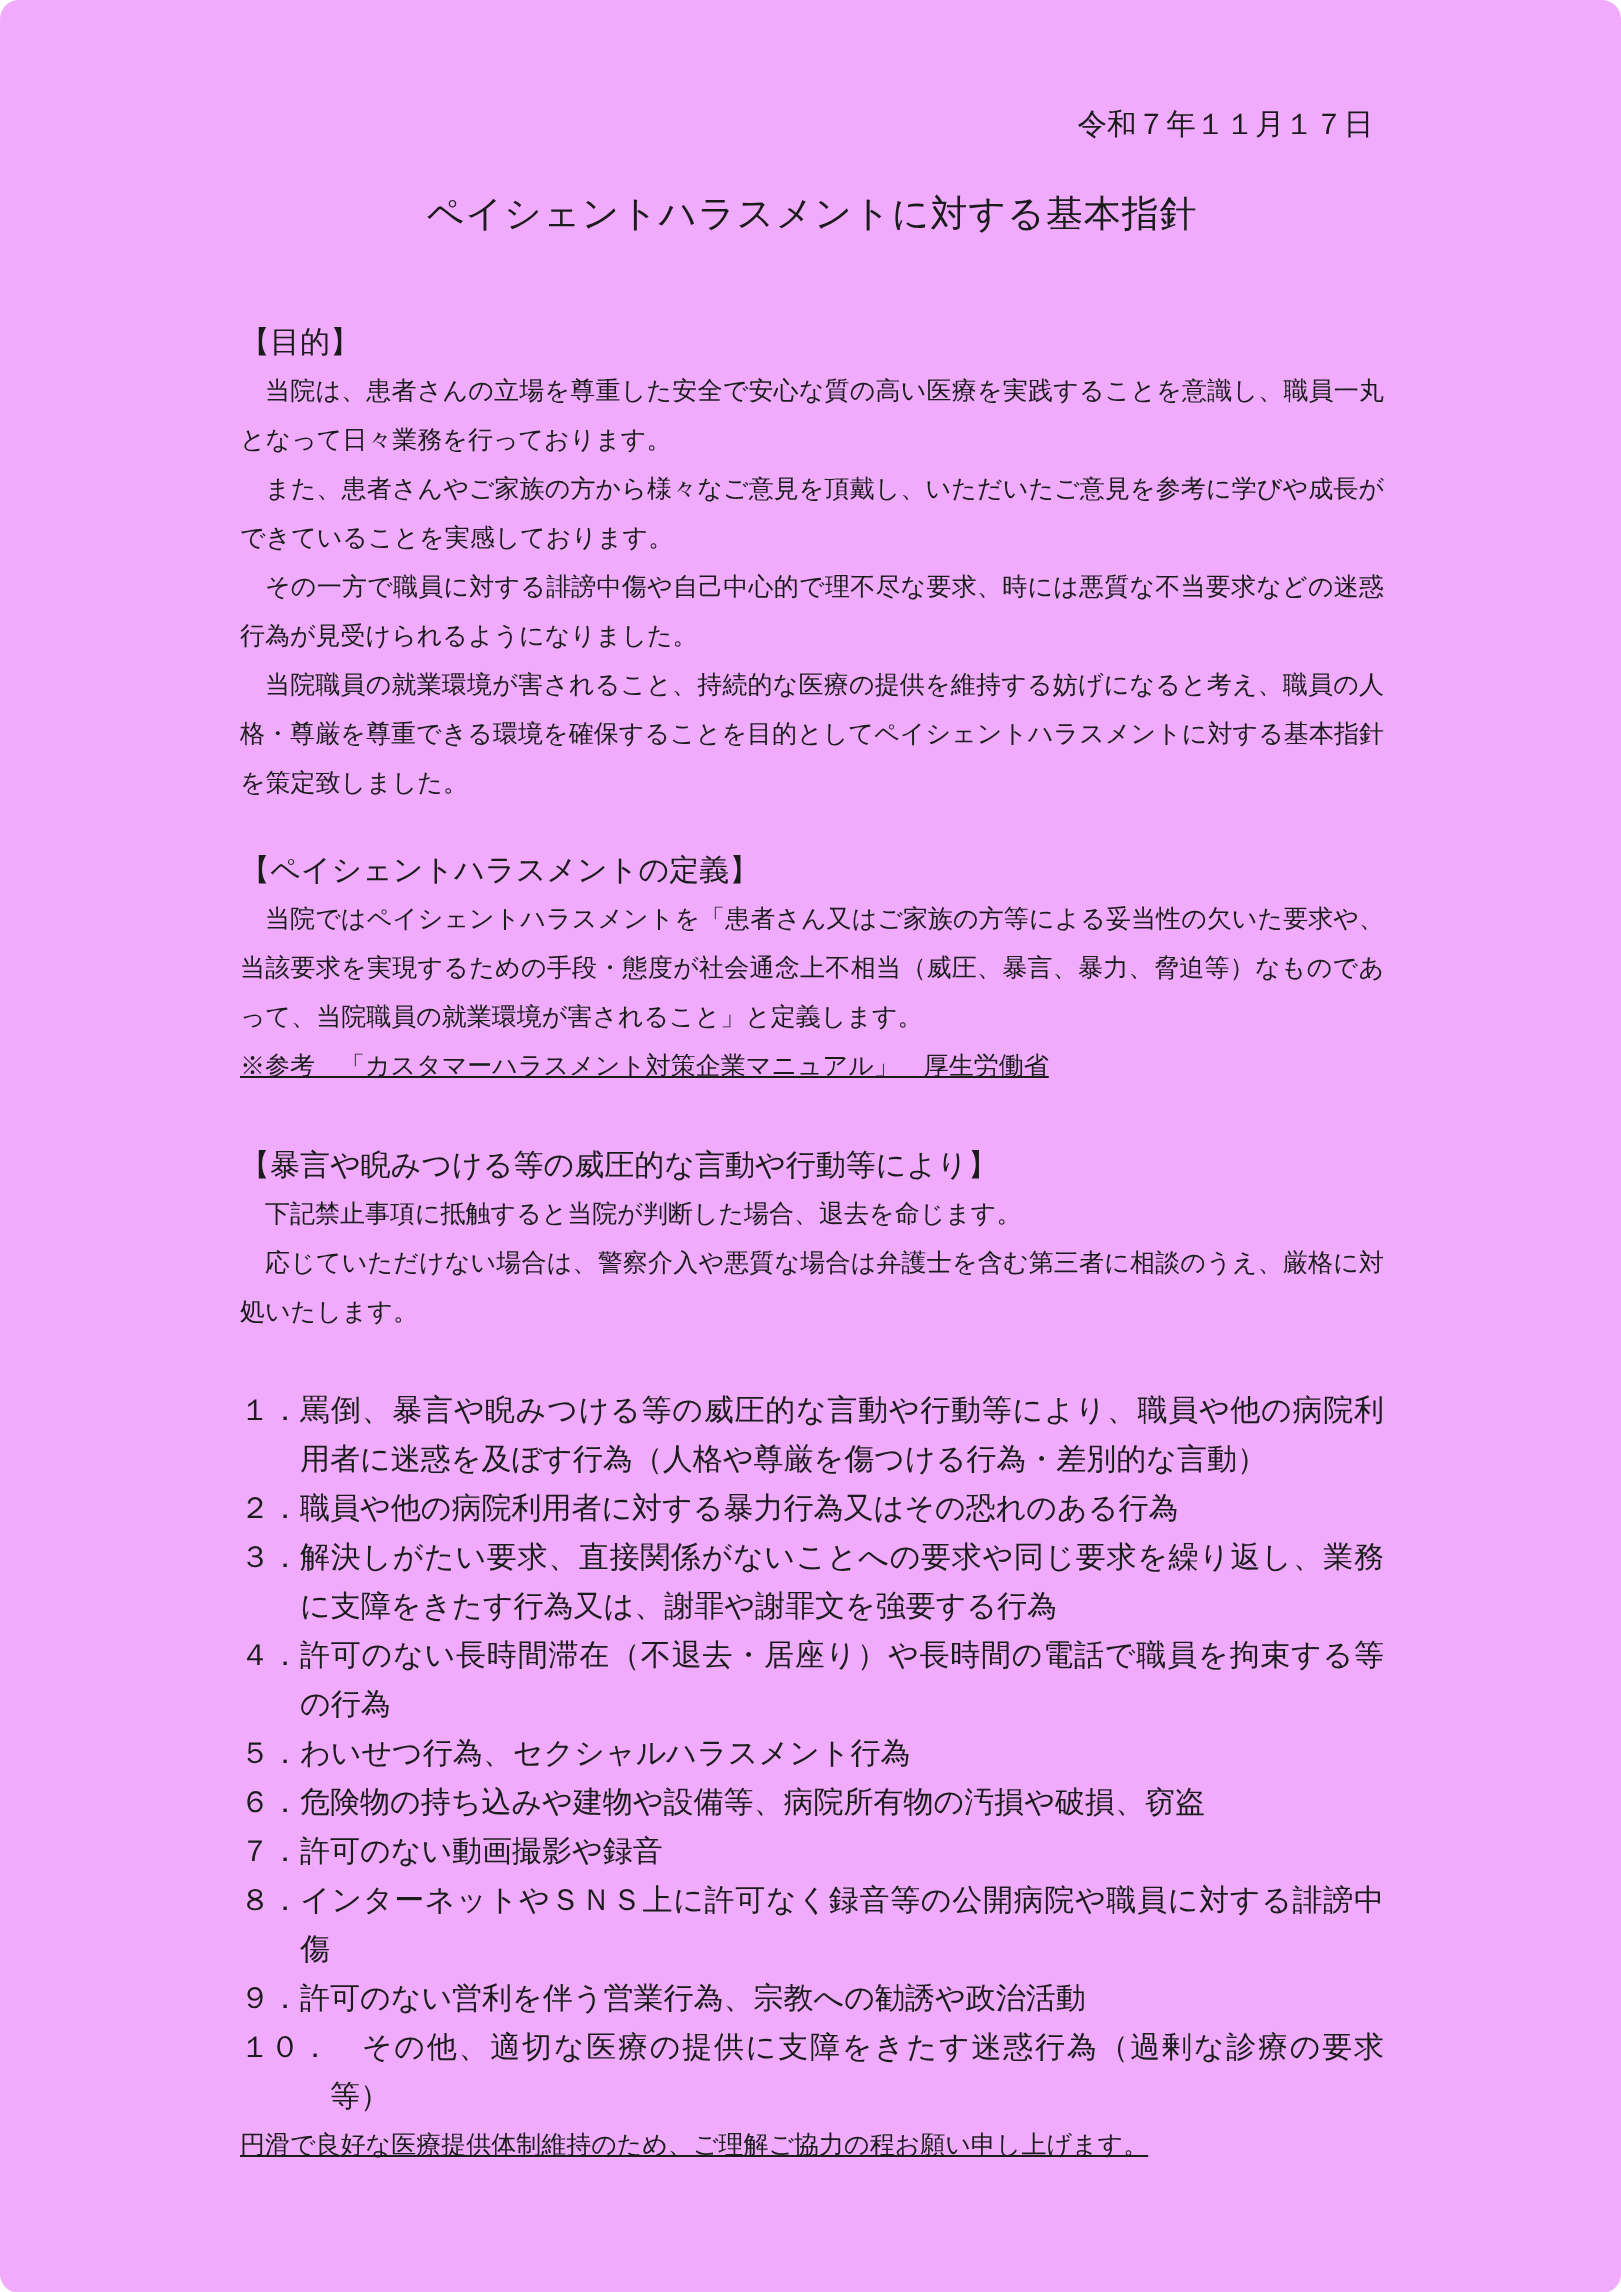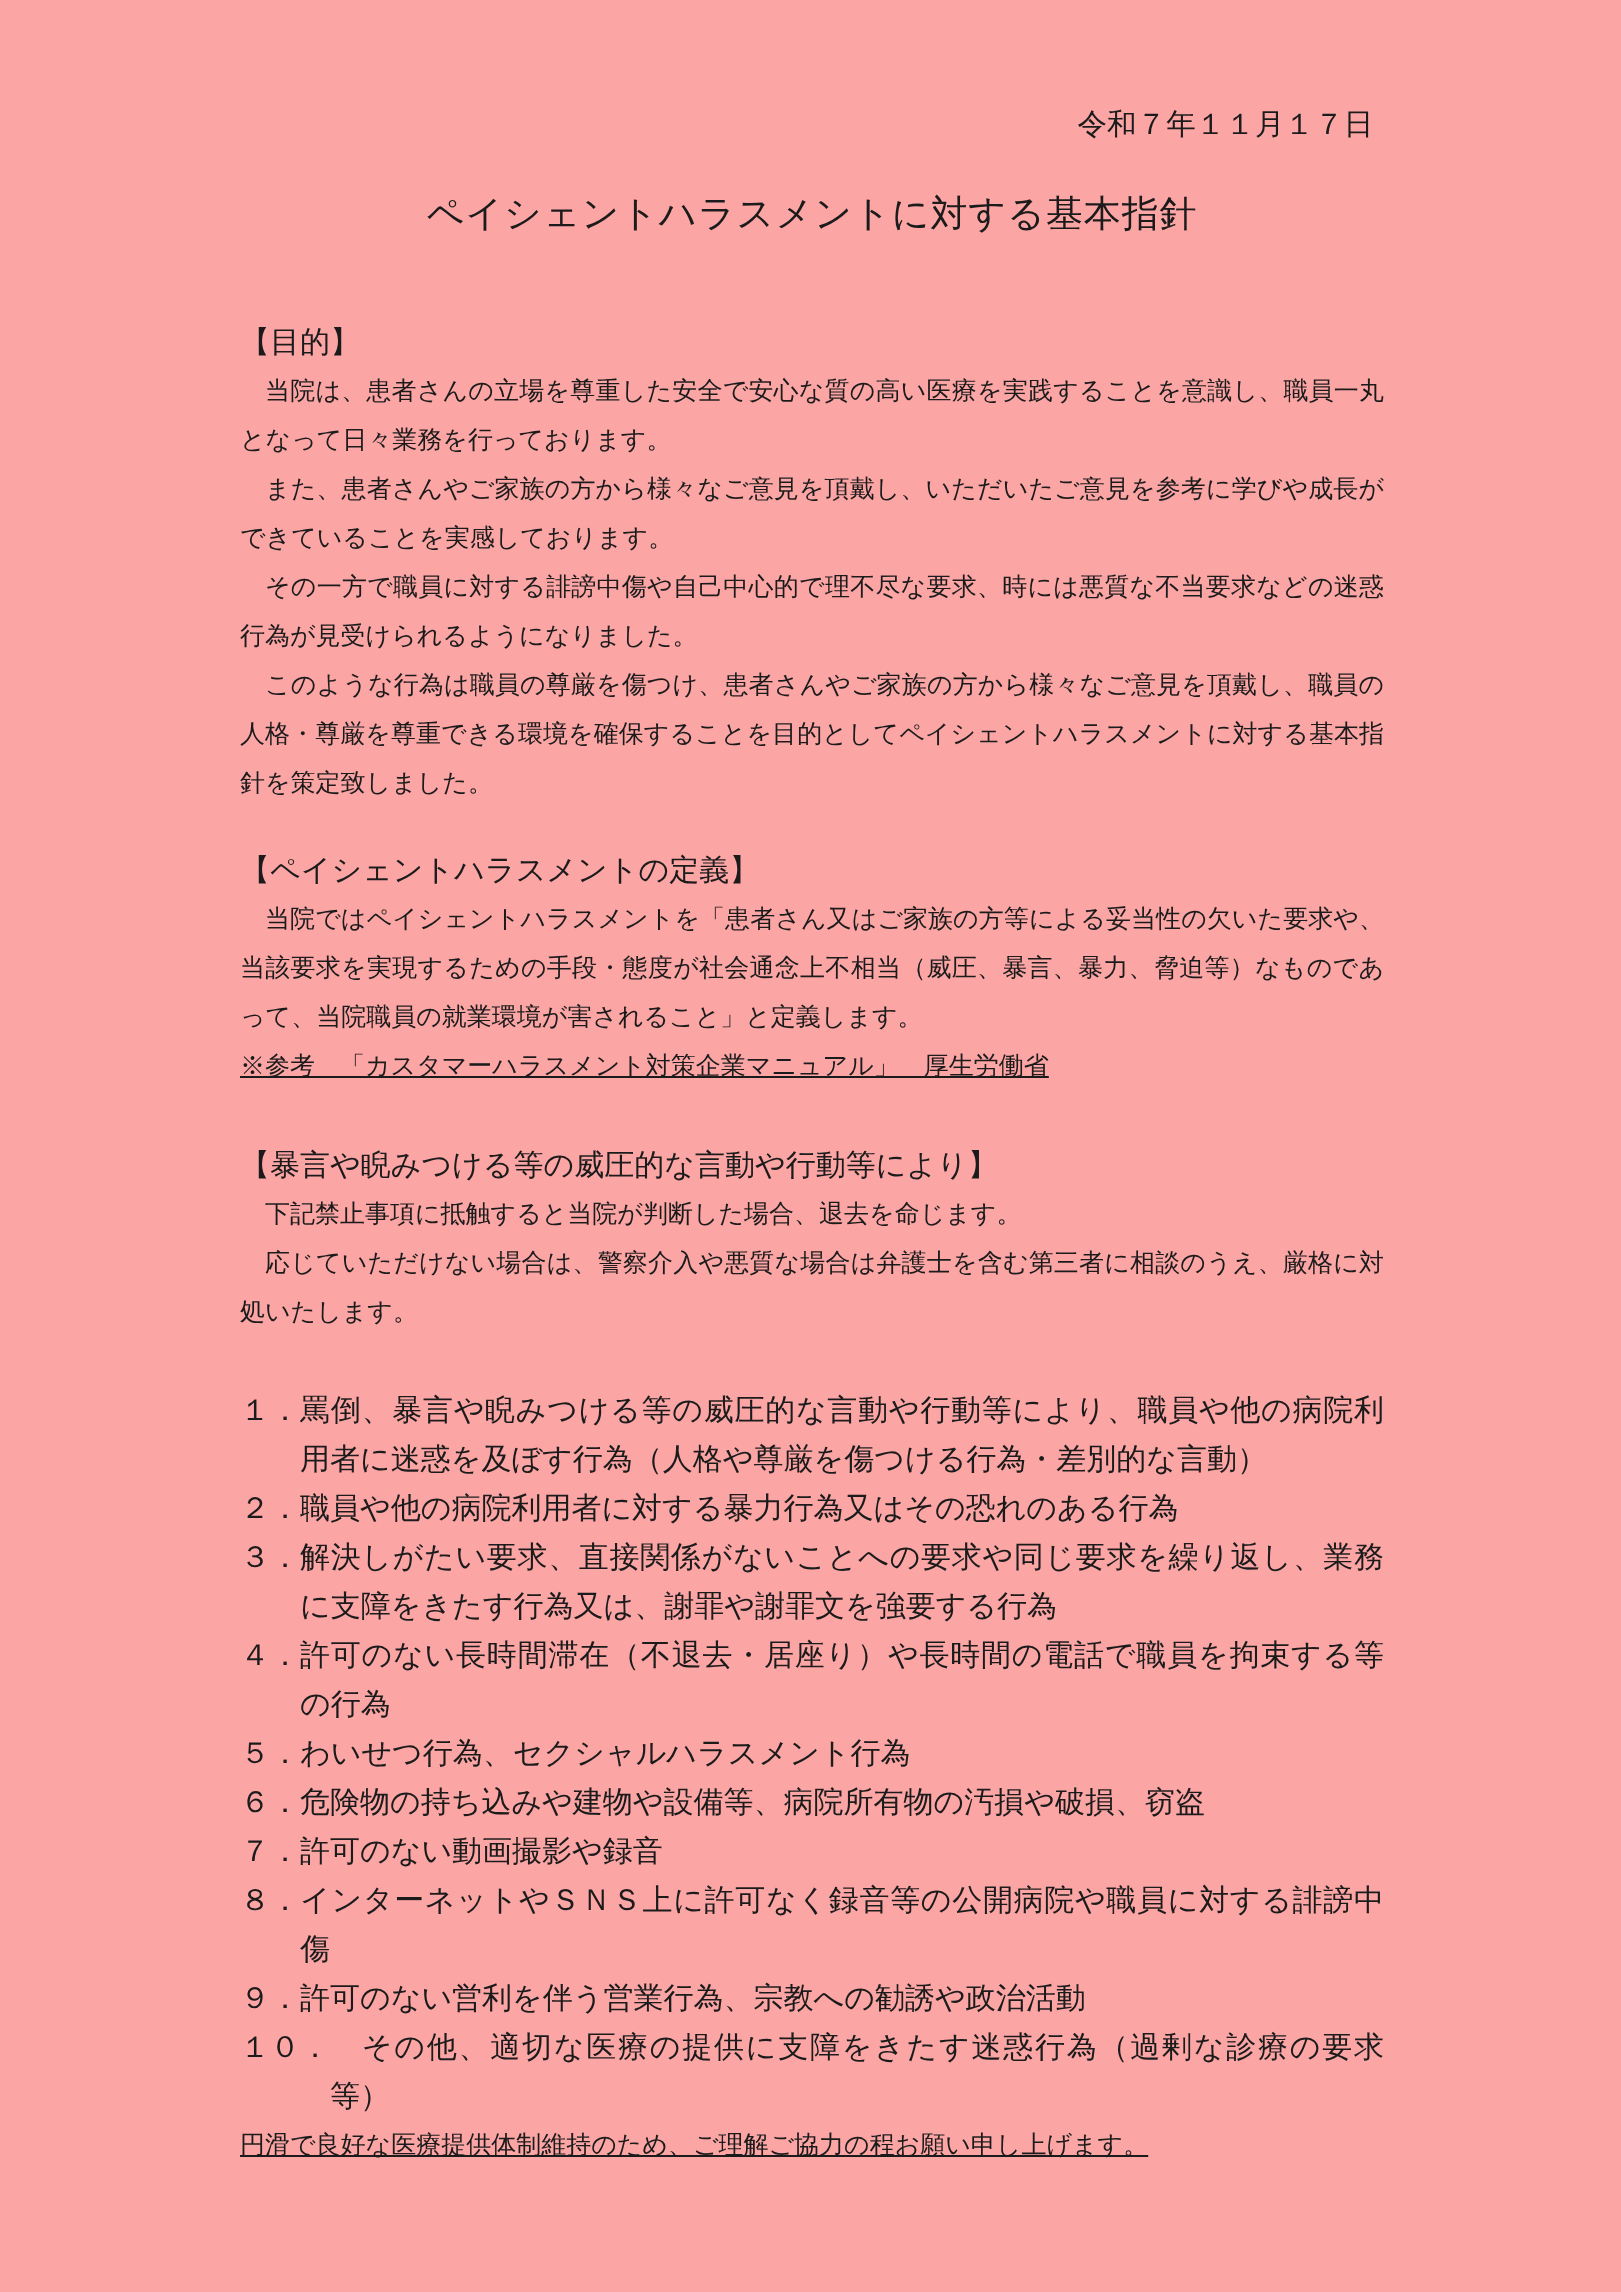--- a/index.html
+++ b/index.html
@@ -4,26 +4,27 @@
 <style>
   html, body {
     margin: 0;
     padding: 0;
     background: #ffffff;
   }
   .page {
     width: 1621px;
     height: 2293px;
     box-sizing: border-box;
-    background: #fca5a5;
+    background: #f0abfc;
     color: #1b1b1b;
     font-family: "Liberation Serif", "DejaVu Serif", serif;
     padding: 106px 237px 0 240px;
     position: relative;
     overflow: hidden;
+    border-radius: 19px;
   }
   .date {
     font-size: 29.6px;
     line-height: 36px;
     text-align: right;
     margin-right: 10.7px;
   }
   .title {
     font-size: 37px;
     line-height: 49px;
@@ -69,21 +70,21 @@
 
   <div class="date">令和７年１１月１７日</div>
 
   <h1 class="title">ペイシェントハラスメントに対する基本指針</h1>
 
   <section class="sec-purpose">
     <h2 class="heading">【目的】</h2>
     <p class="body-line indent">当院は、患者さんの立場を尊重した安全で安心な質の高い医療を実践することを意識し、職員一丸となって日々業務を行っております。</p>
     <p class="body-line indent">また、患者さんやご家族の方から様々なご意見を頂戴し、いただいたご意見を参考に学びや成長ができていることを実感しております。</p>
     <p class="body-line indent">その一方で職員に対する誹謗中傷や自己中心的で理不尽な要求、時には悪質な不当要求などの迷惑行為が見受けられるようになりました。</p>
-    <p class="body-line indent">このような行為は職員の尊厳を傷つけ、患者さんやご家族の方から様々なご意見を頂戴し、職員の人格・尊厳を尊重できる環境を確保することを目的としてペイシェントハラスメントに対する基本指針を策定致しました。</p>
+    <p class="body-line indent">当院職員の就業環境が害されること、持続的な医療の提供を維持する妨げになると考え、職員の人格・尊厳を尊重できる環境を確保することを目的としてペイシェントハラスメントに対する基本指針を策定致しました。</p>
   </section>
 
   <section class="sec-definition">
     <h2 class="heading">【ペイシェントハラスメントの定義】</h2>
     <p class="body-line indent">当院ではペイシェントハラスメントを「患者さん又はご家族の方等による妥当性の欠いた要求や、当該要求を実現するための手段・態度が社会通念上不相当（威圧、暴言、暴力、脅迫等）なものであって、当院職員の就業環境が害されること」と定義します。</p>
     <p class="body-line no-indent">※参考　「カスタマーハラスメント対策企業マニュアル」　厚生労働省</p>
   </section>
 
   <section class="sec-response">
     <h2 class="heading">【暴言や睨みつける等の威圧的な言動や行動等により】</h2>

